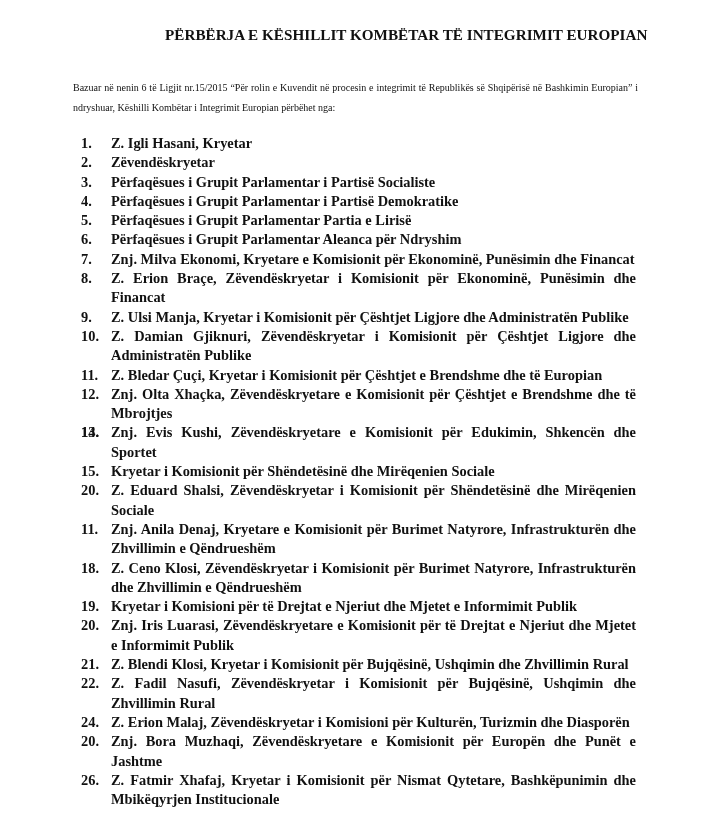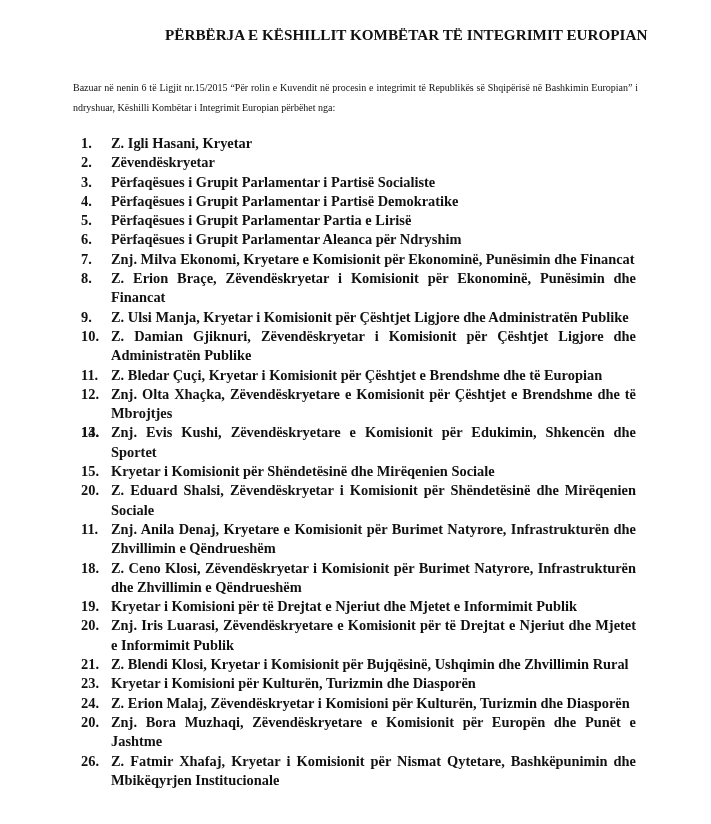--- a/index.html
+++ b/index.html
@@ -47,19 +47,19 @@
     <li class="item wide"><span class="num">12.</span><span>Znj. Olta Xhaçka, Zëvendëskryetare e Komisionit për Çështjet e Brendshme dhe të Mbrojtjes</span></li>
     <li class="item wide"><span class="num">13.</span></li>
     <li class="item wide"><span class="num">14.</span><span>Znj. Evis Kushi, Zëvendëskryetare e Komisionit për Edukimin, Shkencën dhe Sportet</span></li>
     <li class="item wide"><span class="num">15.</span><span>Kryetar i Komisionit për Shëndetësinë dhe Mirëqenien Sociale</span></li>
     <li class="item wide"><span class="num">20.</span><span>Z. Eduard Shalsi, Zëvendëskryetar i Komisionit për Shëndetësinë dhe Mirëqenien Sociale</span></li>
     <li class="item wide"><span class="num">11.</span><span>Znj. Anila Denaj, Kryetare e Komisionit për Burimet Natyrore, Infrastrukturën dhe Zhvillimin e Qëndrueshëm</span></li>
     <li class="item wide"><span class="num">18.</span><span>Z. Ceno Klosi, Zëvendëskryetar i Komisionit për Burimet Natyrore, Infrastrukturën dhe Zhvillimin e Qëndrueshëm</span></li>
     <li class="item wide"><span class="num">19.</span><span>Kryetar i Komisioni për të Drejtat e Njeriut dhe Mjetet e Informimit Publik</span></li>
     <li class="item wide"><span class="num">20.</span><span>Znj. Iris Luarasi, Zëvendëskryetare e Komisionit për të Drejtat e Njeriut dhe Mjetet e Informimit Publik</span></li>
     <li class="item wide"><span class="num">21.</span><span>Z. Blendi Klosi, Kryetar i  Komisionit për Bujqësinë, Ushqimin dhe Zhvillimin Rural</span></li>
-    <li class="item wide"><span class="num">23.</span><span>Kryetar i Komisioni për Kulturën, Turizmin dhe Diasporën</span></li>
+    <li class="item wide"><span class="num">22.</span><span>Z. Fadil Nasufi, Zëvendëskryetar i Komisionit për Bujqësinë, Ushqimin dhe Zhvillimin Rural</span></li>
     <li class="item wide"><span class="num">24.</span><span>Z. Erion Malaj, Zëvendëskryetar i Komisioni për Kulturën, Turizmin dhe Diasporën</span></li>
     <li class="item wide"><span class="num">20.</span><span>Znj. Bora Muzhaqi, Zëvendëskryetare e Komisionit për Europën dhe Punët e Jashtme</span></li>
     <li class="item wide"><span class="num">26.</span><span>Z. Fatmir Xhafaj, Kryetar i Komisionit për Nismat Qytetare, Bashkëpunimin dhe Mbikëqyrjen Institucionale</span></li>
 
   </ol>
 </div>
 
 </body></html>

